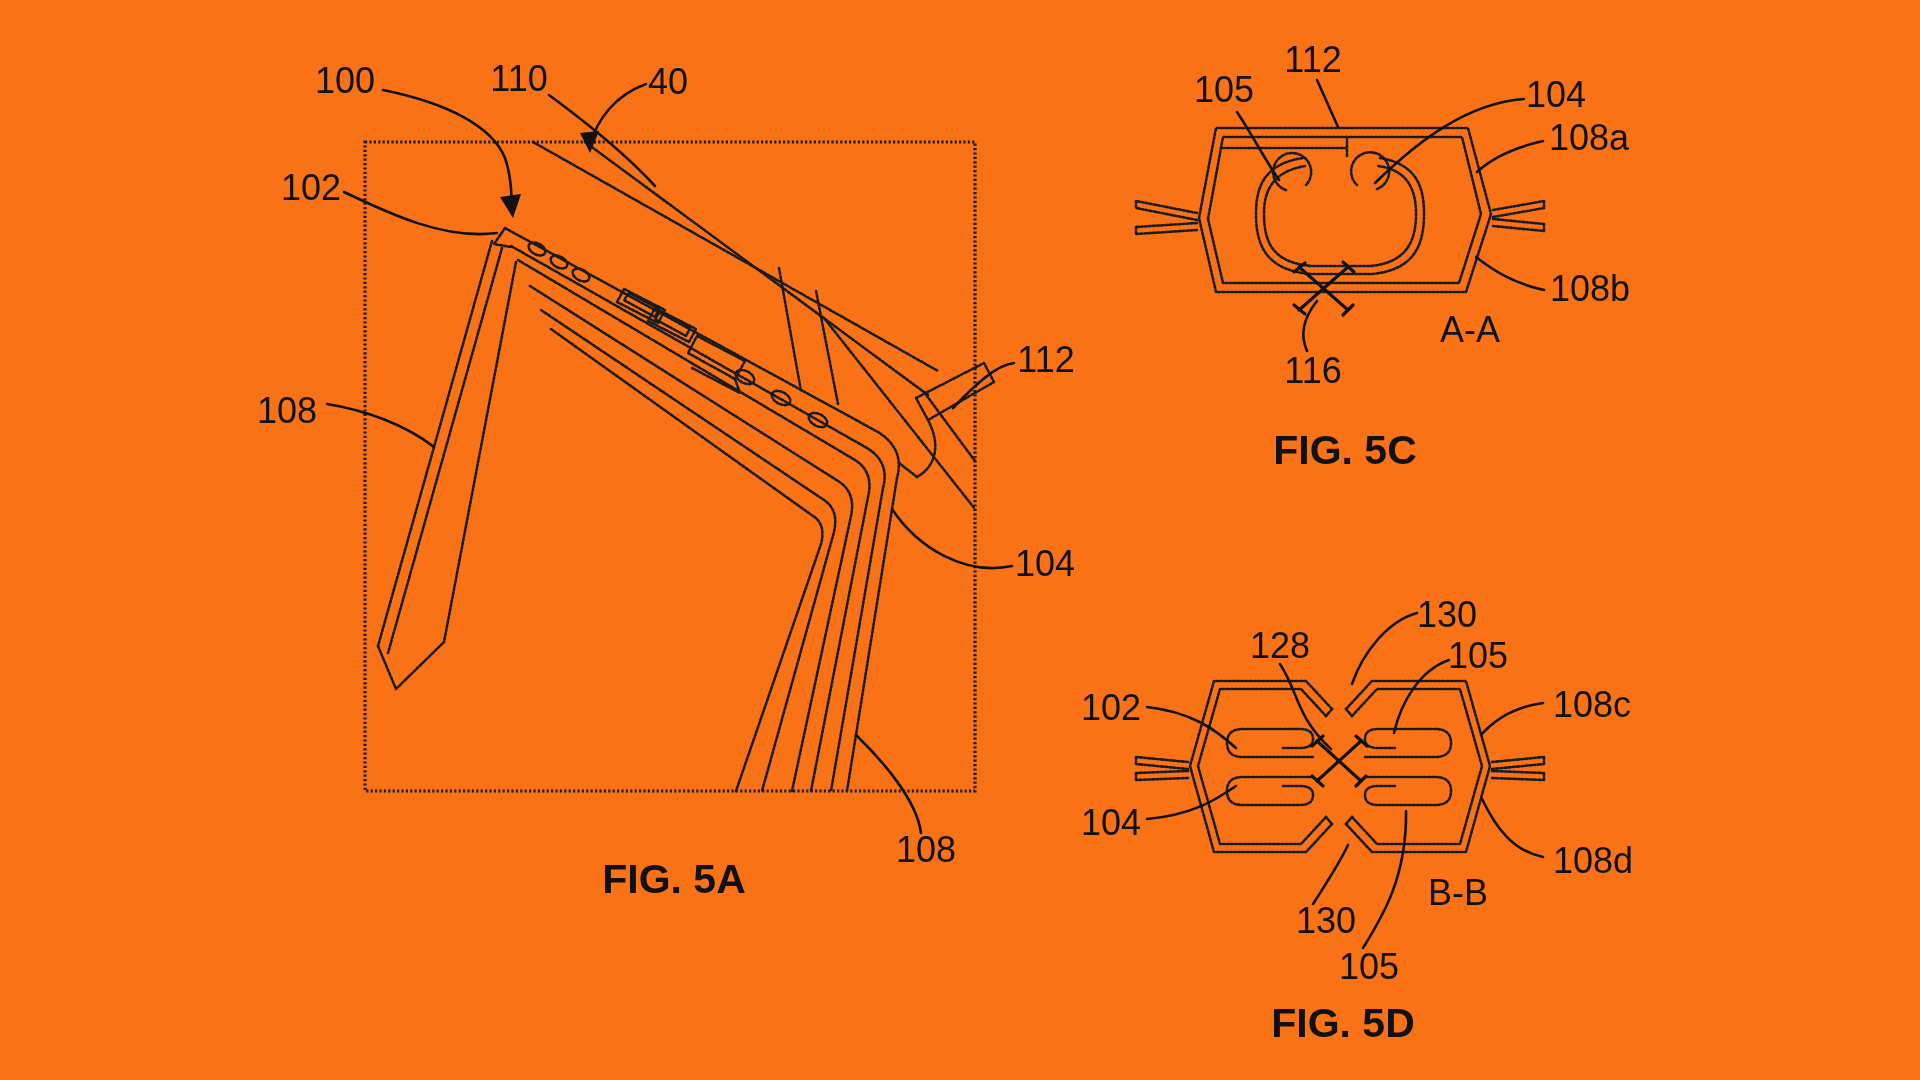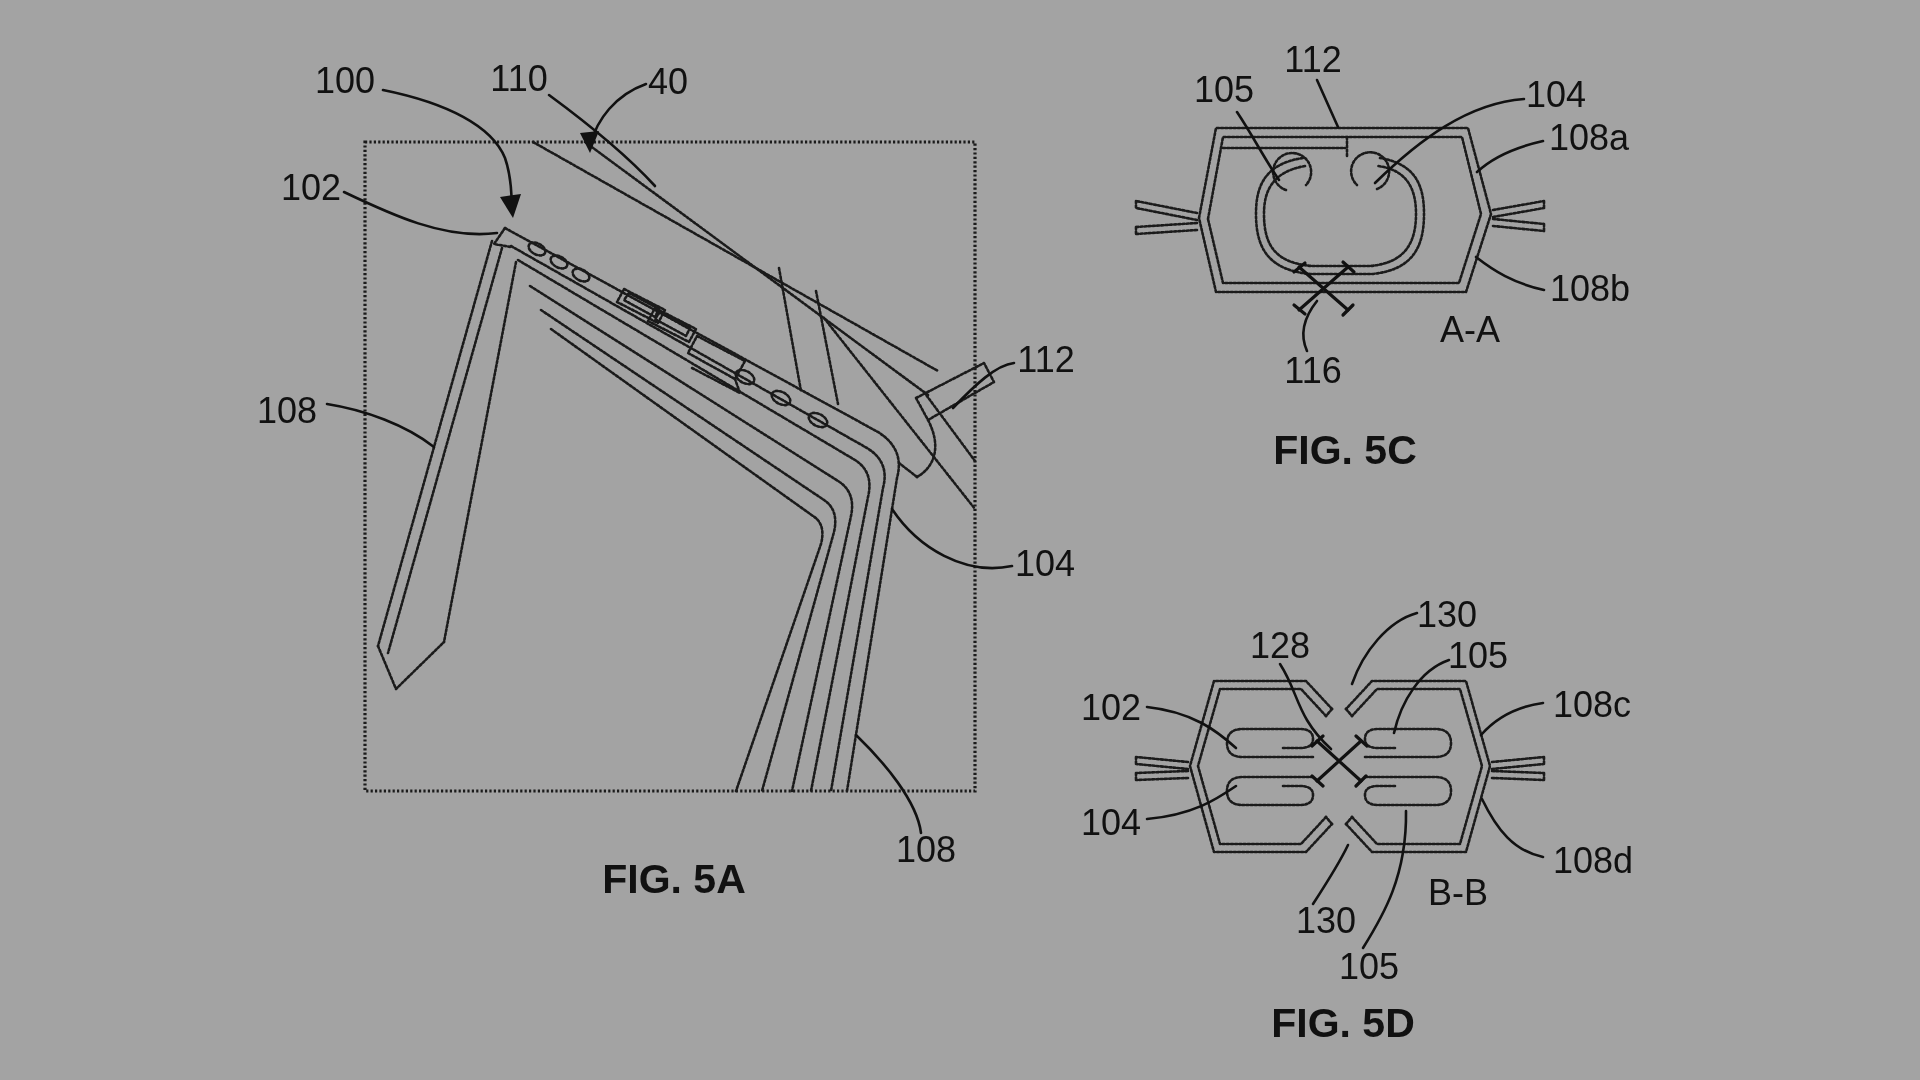--- a/index.html
+++ b/index.html
@@ -1,16 +1,16 @@
 <!DOCTYPE html>
 <html><head>
 <meta charset="utf-8">
 <style>
   html,body { margin:0; padding:0; background:#ffffff; }
-  .sheet { width:1920px; height:1080px; background:#a3a3a3; position:relative; font-family:"Liberation Sans", sans-serif; }
+  .sheet { width:1920px; height:1080px; background:#f97316; position:relative; font-family:"Liberation Sans", sans-serif; }
   
   .st  { fill:none; stroke:#1b1b1b; stroke-width:2.6; stroke-dasharray:2.2 2; stroke-linecap:round; stroke-linejoin:round; }
   .stb { fill:none; stroke:#1b1b1b; stroke-width:3.2; stroke-dasharray:2.2 2.2; }
   
   .ld  { fill:none; stroke:#111111; stroke-width:2.6; stroke-linecap:round; }
   .xm  { fill:none; stroke:#111111; stroke-width:3.2; stroke-linecap:round; }
   .ah  { fill:#111111; stroke:none; }
   text { text-anchor:middle; fill:#111111; }
   .num { font-size:36px; font-weight:normal; }
   .sec { font-size:36px; font-weight:normal; }

